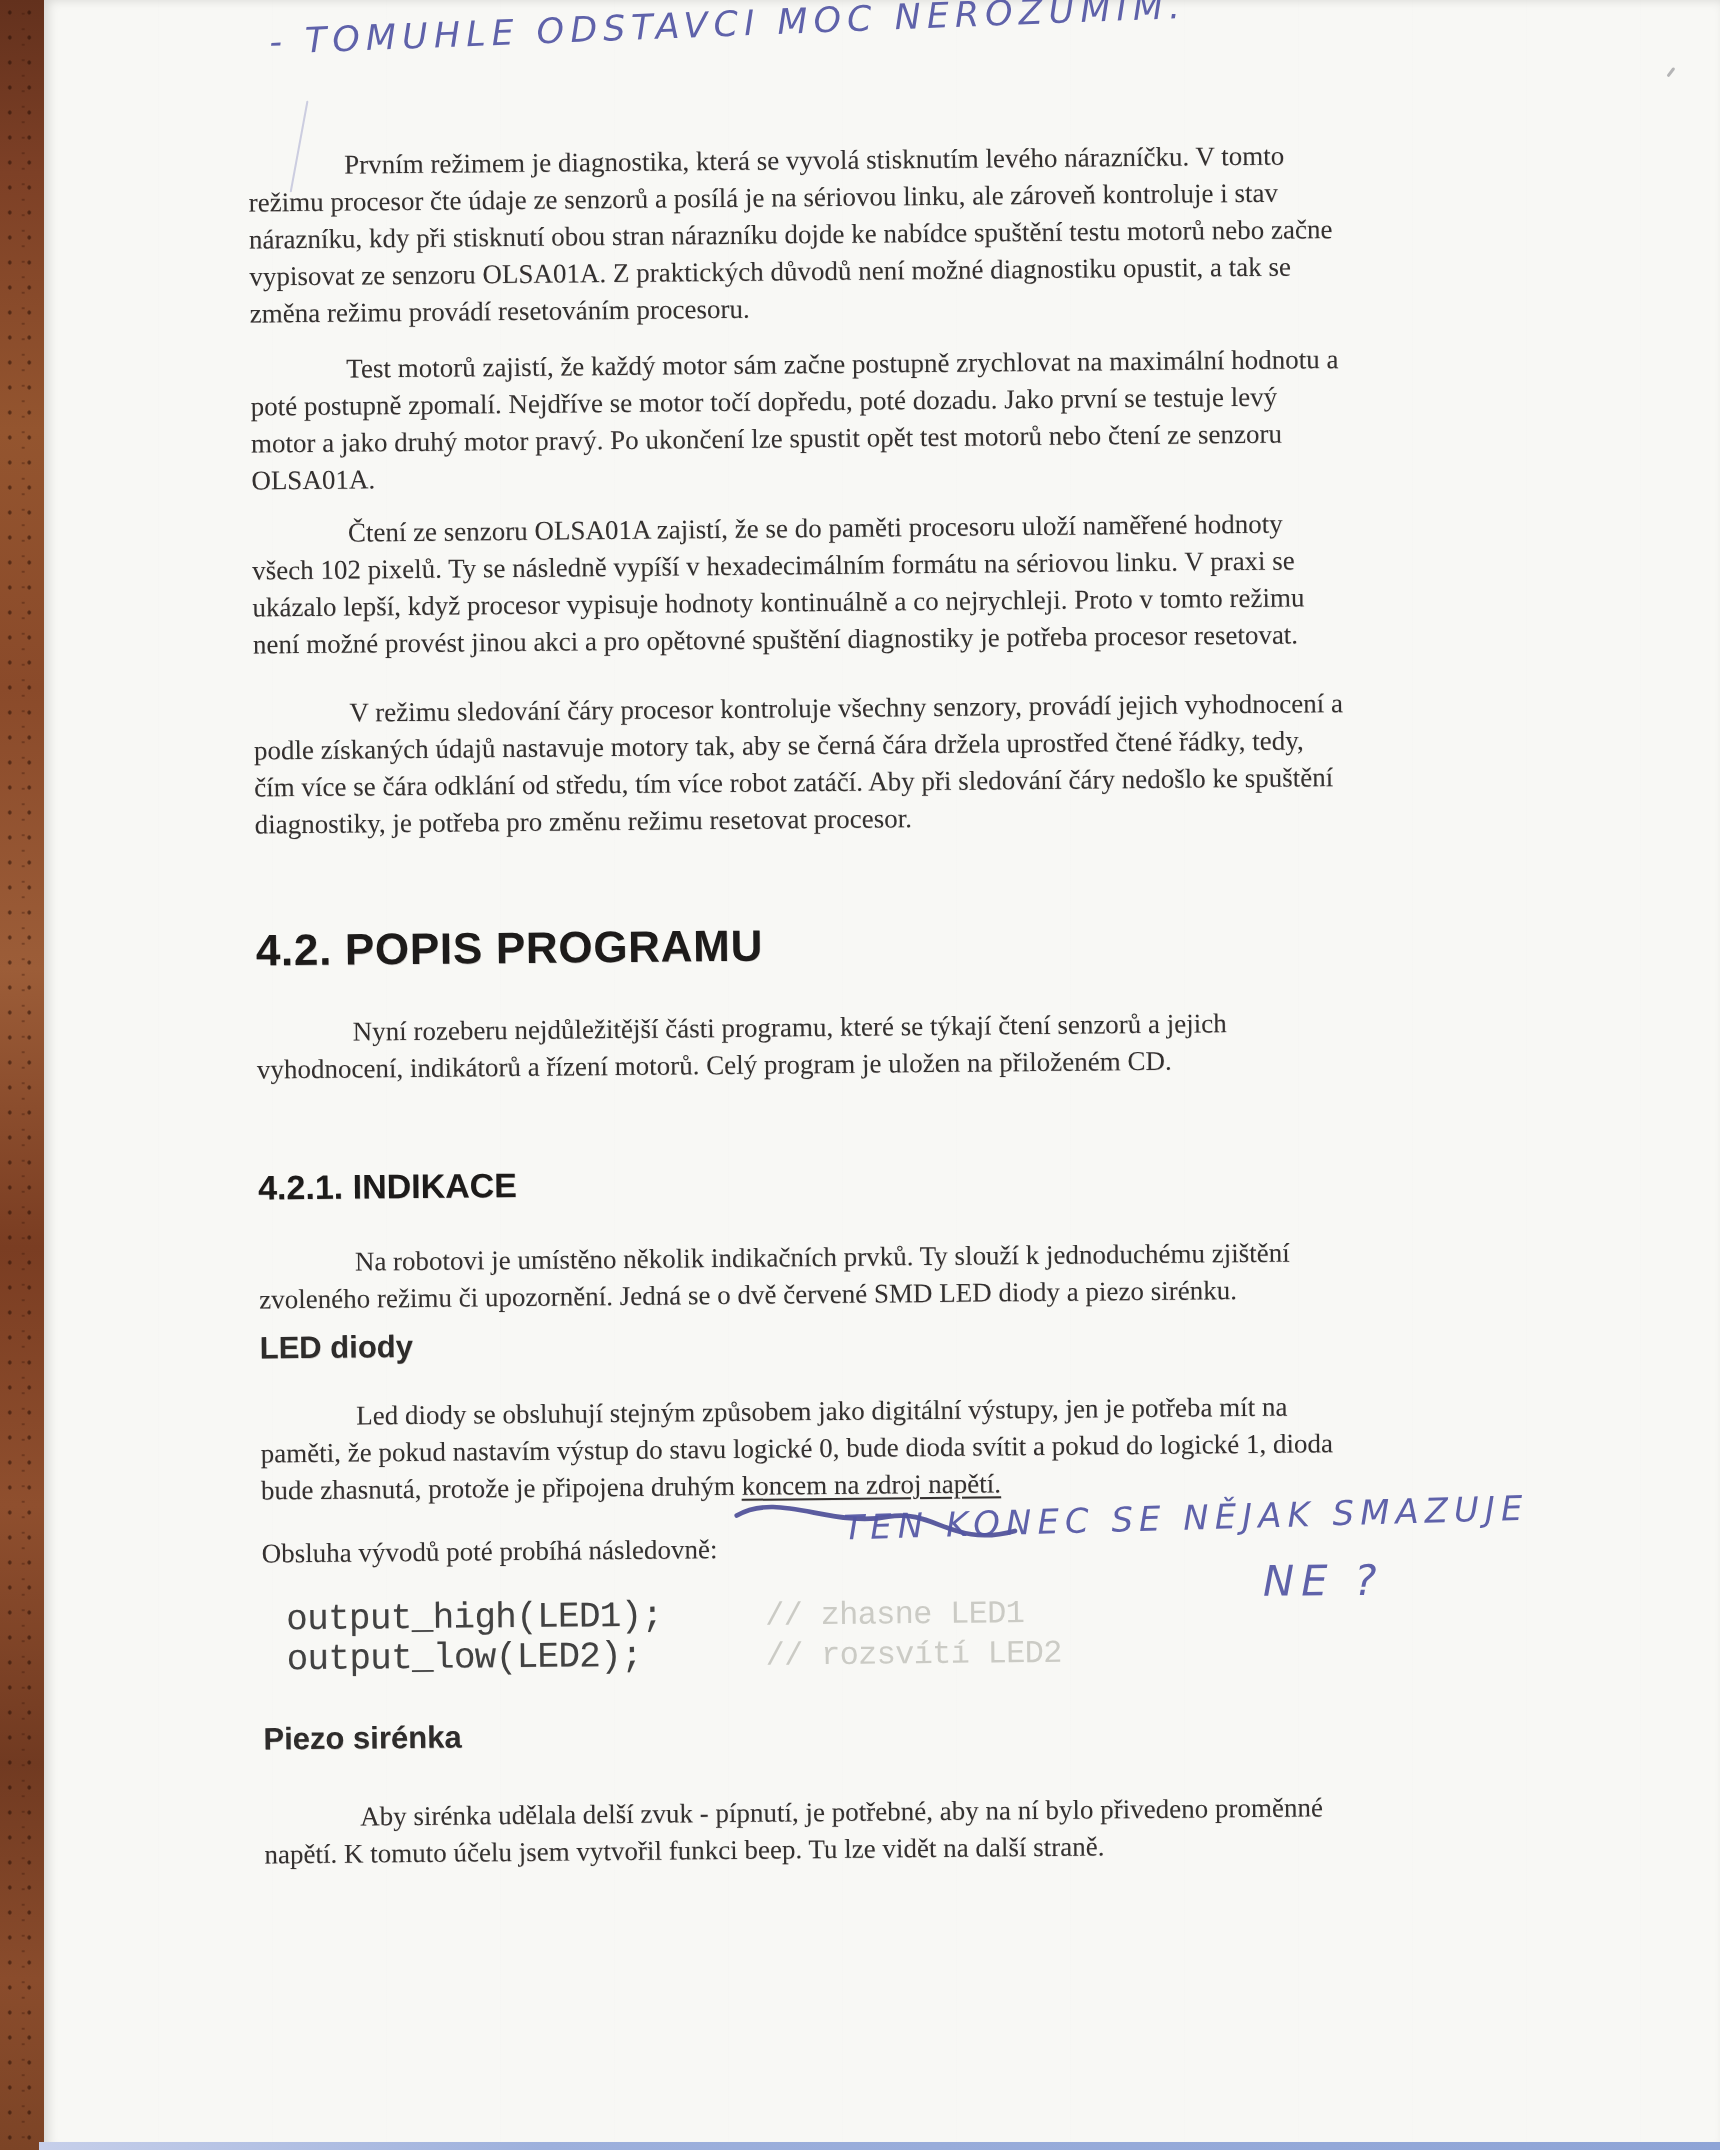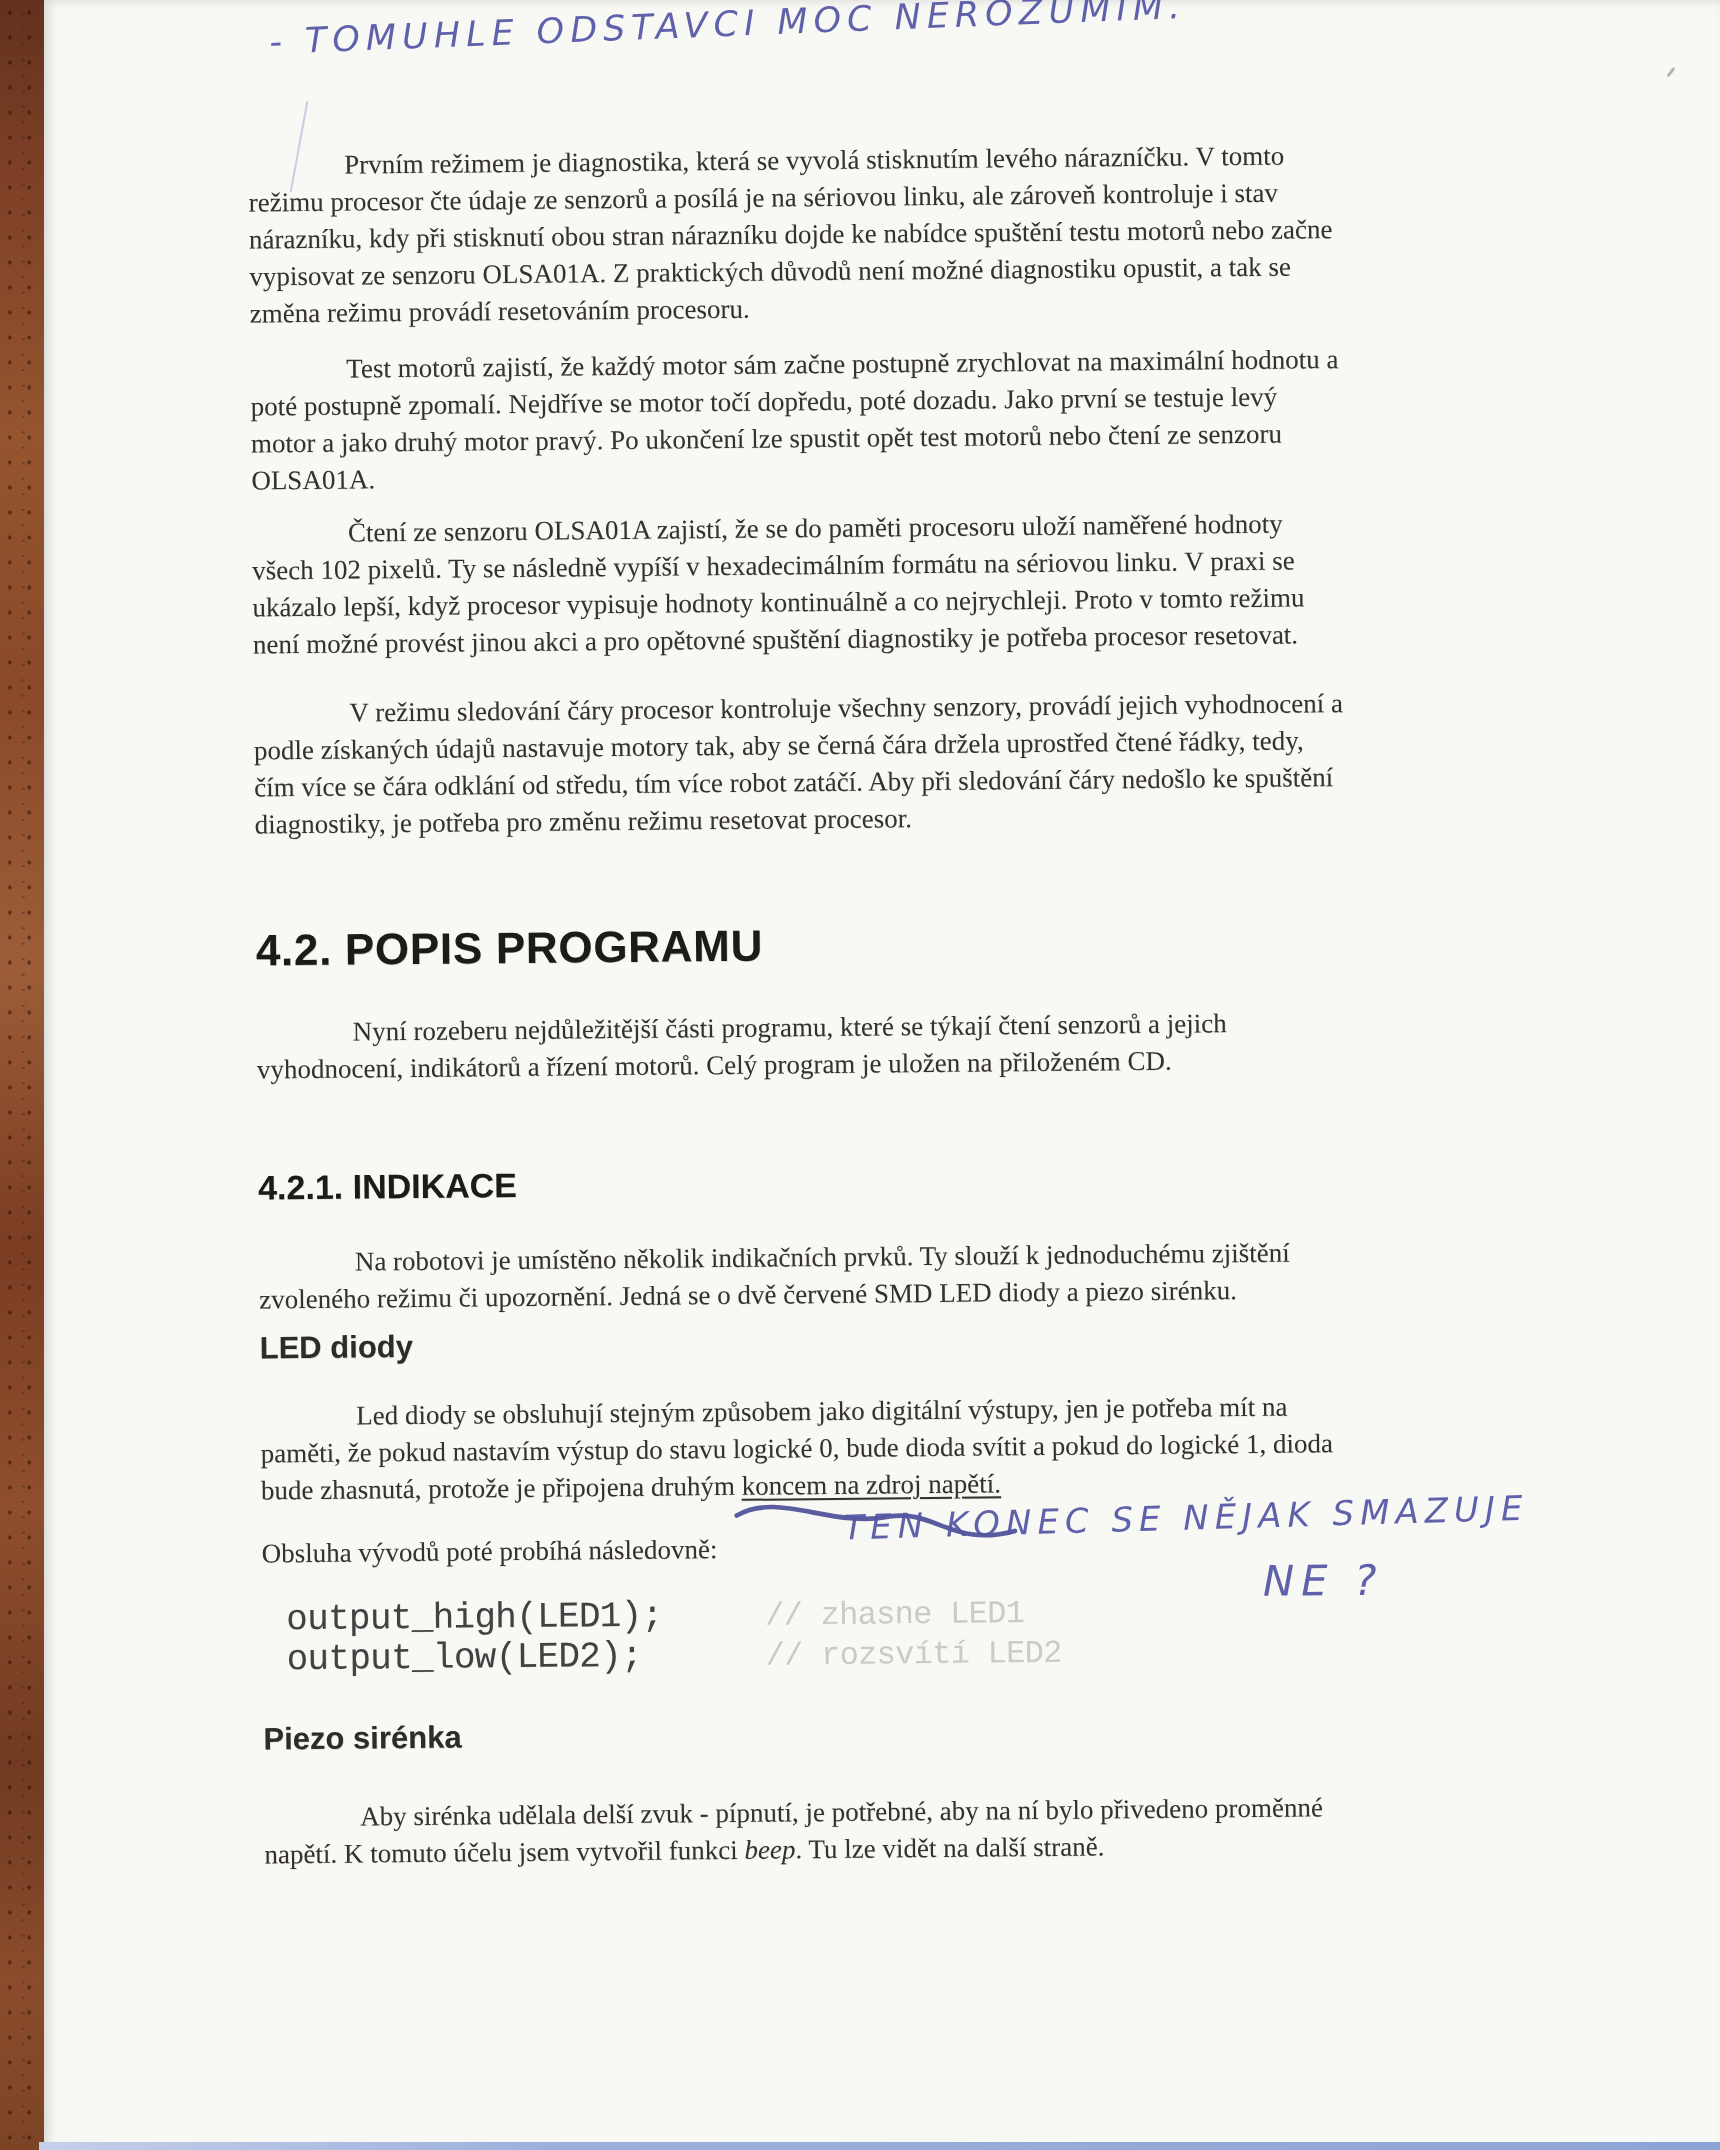--- a/index.html
+++ b/index.html
@@ -57,21 +57,21 @@
   .pen-trail{position:absolute;left:307px;top:101px;width:2px;height:93px;
     background:rgba(88,92,170,.28);transform:rotate(11deg);border-radius:1.3px;}
 
   
   #code{position:absolute;left:281px;top:1600px;font-family:"Liberation Mono","DejaVu Sans Mono",monospace;}
   .code-line{display:flex;height:40px;align-items:baseline;}
   .code-main{display:inline-block;width:479px;font-size:36px;color:#424242;letter-spacing:-0.7px;
     text-shadow:0.3px 0.3px 0 rgba(120,120,120,.3);}
   .code-comment{font-size:32px;color:#cbcbc5;letter-spacing:-0.7px;}
 
-  .italic{font-style:italic;}
+  .italic{}
 
   
   .bottom-strip{position:absolute;left:39px;right:0;bottom:0;height:9.4px;
     background:linear-gradient(90deg,#c6cfea 0%,#9db0dc 30%,#8ea4d6 100%);}
   .speck{position:absolute;left:1679px;top:81px;width:3.4px;height:10.8px;border-radius:2px;
     background:rgba(125,125,130,.55);transform:rotate(38deg);}
 </style>
 </head>
 <body>
 

